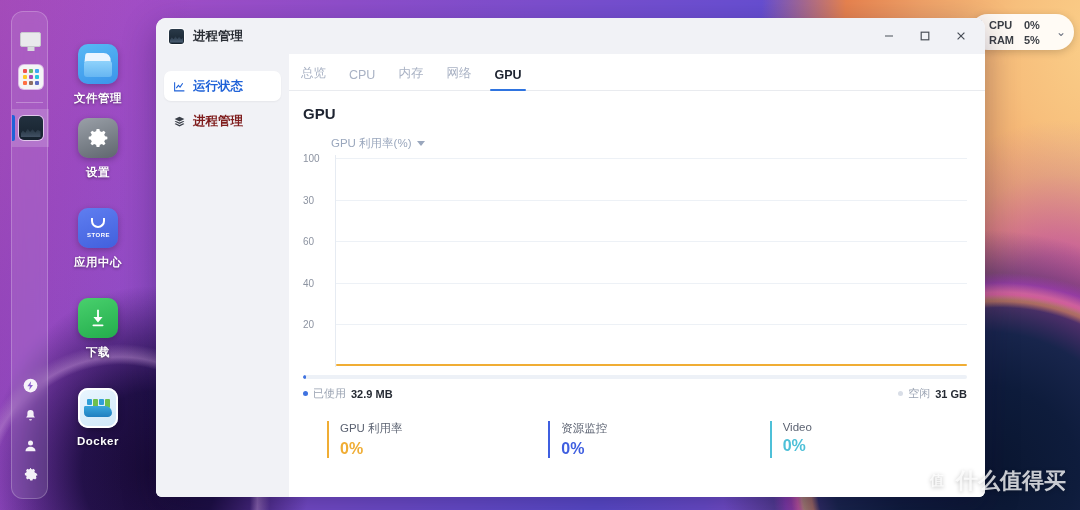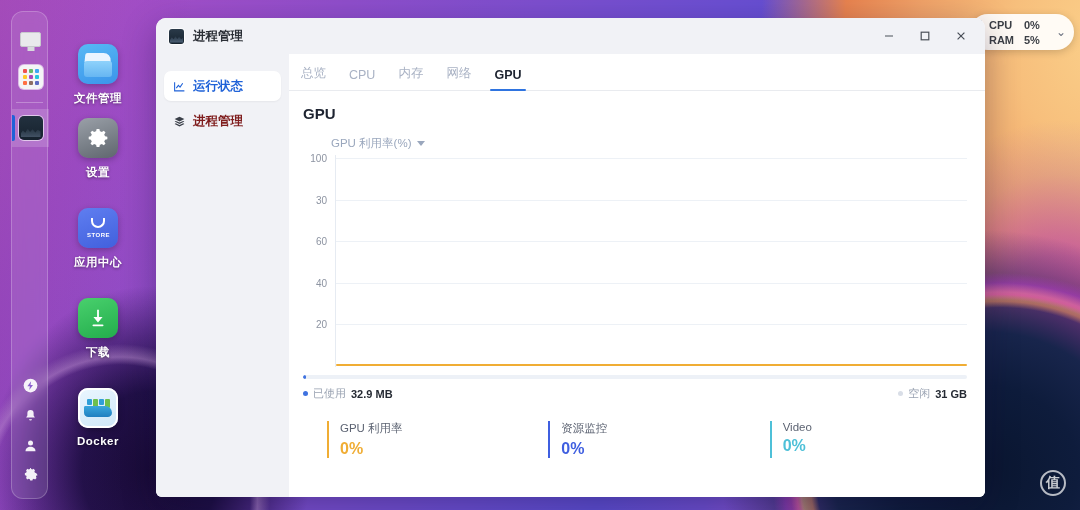--- a/index.html
+++ b/index.html
@@ -281,21 +281,21 @@
     margin-top: 14px; margin-left: 28px;
     font-size: 11.5px; color: #9aa7bd; display: inline-flex; align-items: center; gap: 5px;
   }
   .chart-select .caret {
     width: 0; height: 0; border-left: 4px solid transparent; border-right: 4px solid transparent;
     border-top: 5px solid #9aa7bd;
   }
 
   .chart-wrap { position: relative; height: 212px; margin-top: 4px; }
   .y-lab {
-    position: absolute; left: 0; width: 24px; text-align: right;
+    position: absolute; left: 0; width: 24px; text-align: left;
     font-size: 10px; color: #8c93a1; transform: translateY(-50%);
   }
   .plot {
     position: absolute; left: 32px; right: 0; top: 0; bottom: 0;
     border-left: 1px solid #e6ebf2;
   }
   .gl { position: absolute; left: 0; right: 0; height: 1px; background: #edf1f6; }
   .series-line {
     position: absolute; left: 0; right: 0; height: 2px;
     background: #f0ad34; border-radius: 1px;
@@ -593,15 +593,16 @@
             </div>
           </div>
 
         </div>
       </div>
     </div>
   </div>
 
   <div id="watermark">
     <span class="wm-circle">值</span>
+    <span>什么值得买</span>
   </div>
 
 </div>
 
 </body></html>

